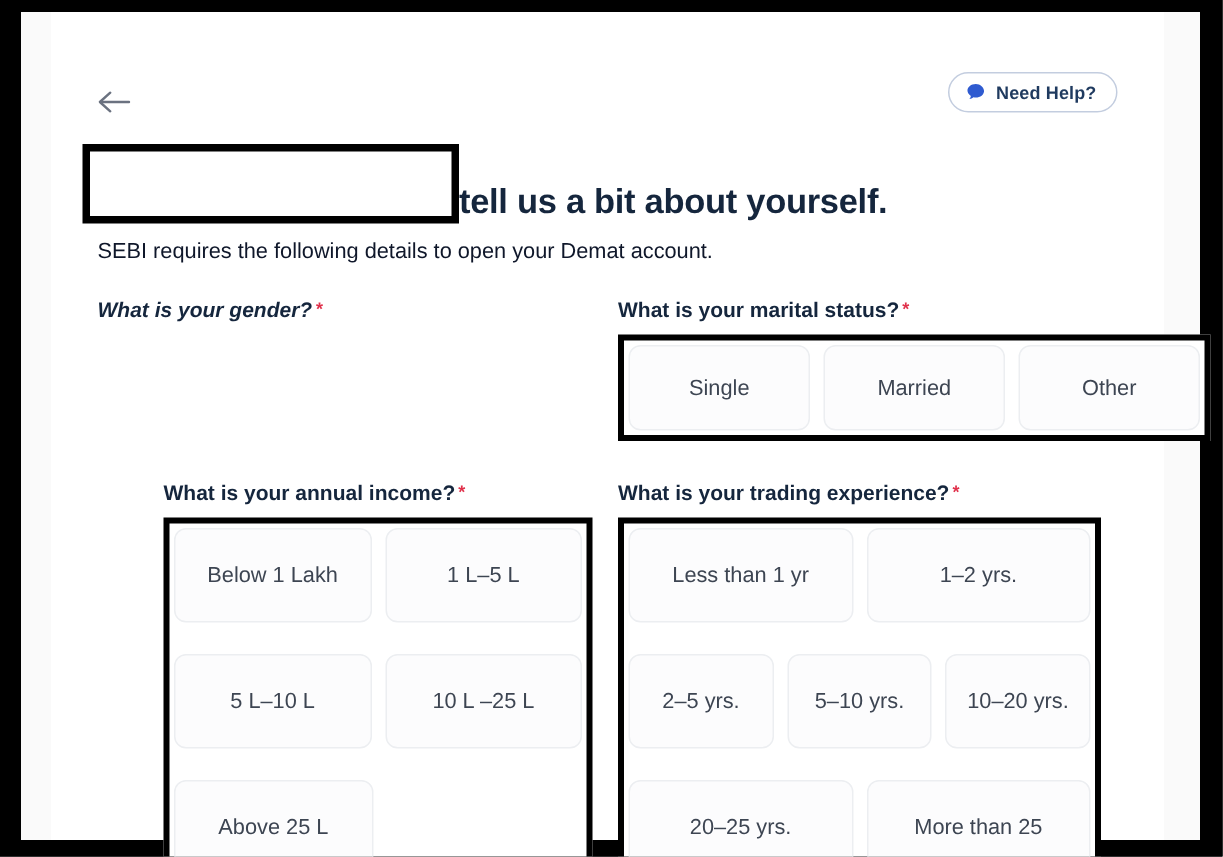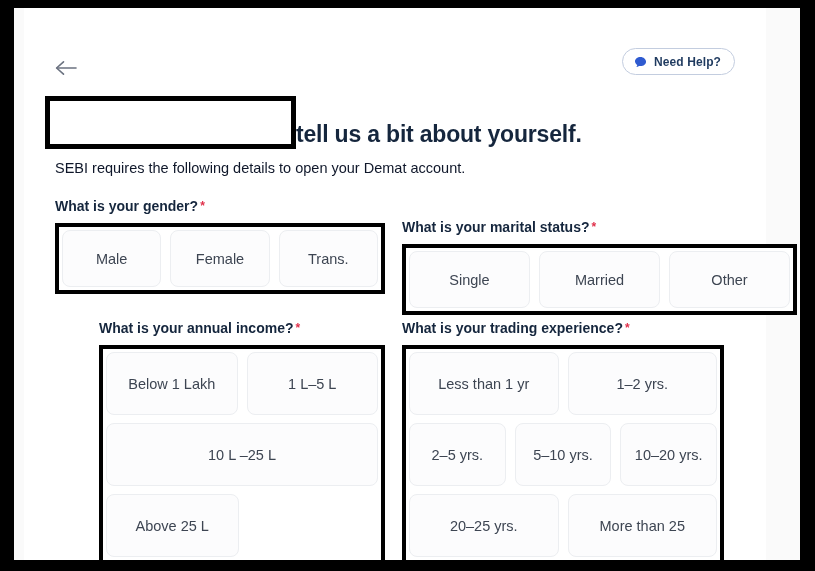--- a/index.html
+++ b/index.html
@@ -26,21 +26,21 @@
     left: 14px;
     top: 8px;
     width: 786px;
     height: 552px;
     background: #fafafa;
   }
 
   
   #content-card {
     position: absolute;
-    left: 24px;
+    left: 34px;
     top: 8px;
     width: 742px;
     height: 552px;
     background: #ffffff;
   }
 
   
   #back-button {
     position: absolute;
     left: 30px;
@@ -142,21 +142,21 @@
   
   .options-annot {
     border: 4px solid #000000;
     padding: 3px;
     background: #ffffff;
   }
 
   .opt-row {
     display: flex;
     gap: 9px;
-    margin-bottom: 8px;
+    margin-bottom: 21px;
   }
   .opt-row:last-child { margin-bottom: 0; }
 
   .opt-chip {
     flex: 1 1 0;
     min-width: 0;
     height: 63px;
     background: #fcfcfd;
     border: 1px solid #eceef1;
     border-radius: 8px;
@@ -169,22 +169,22 @@
     white-space: nowrap;
     overflow: hidden;
   }
   .opt-chip.empty {
     background: transparent;
     border: none;
     cursor: default;
   }
 
   
-  #q-gender        { left: 31px;  top: 190px; width: 330px; }
-  #q-marital       { left: 378px; top: 190px; width: 395px; margin-top: 21px; }
+  #q-gender        { left: 31px;  top: 190px; width: 277px; font-style: italic; }
+  #q-marital       { left: 378px; top: 190px; width: 395px; }
   #q-income        { left: 31px;  top: 312px; width: 330px; padding-left: 44px; }
   #q-trading       { left: 378px; top: 312px; width: 322px; }
 
   #q-gender  .opt-chip,
   #q-marital .opt-chip { height: 57px; }
 </style>
 </head>
 <body>
 
 <div id="screen">
@@ -216,27 +216,20 @@
     <div id="title-row">
       <span id="page-title">tell us a bit about yourself.</span>
     </div>
 
     <div id="page-subtitle">SEBI requires the following details to open your Demat account.</div>
 
     <div class="q-block" id="q-gender">
       <span class="q-label">
         <span>What is your gender?</span><span class="req-star">*</span>
       </span>
-      <div class="options-annot">
-        <div class="opt-row">
-          <div class="opt-chip">Male</div>
-          <div class="opt-chip">Female</div>
-          <div class="opt-chip">Trans.</div>
-        </div>
-      </div>
     </div>
 
     <div class="q-block" id="q-marital">
       <span class="q-label">
         <span>What is your marital status?</span><span class="req-star">*</span>
       </span>
       <div class="options-annot">
         <div class="opt-row">
           <div class="opt-chip">Single</div>
           <div class="opt-chip">Married</div>
@@ -248,20 +241,21 @@
     <div class="q-block" id="q-income">
       <span class="q-label">
         <span>What is your annual income?</span><span class="req-star">*</span>
       </span>
       <div class="options-annot">
         <div class="opt-row">
           <div class="opt-chip">Below 1 Lakh</div>
           <div class="opt-chip">1 L–5 L</div>
         </div>
         <div class="opt-row">
+          <div class="opt-chip">5 L–10 L</div>
           <div class="opt-chip">10 L –25 L</div>
         </div>
         <div class="opt-row">
           <div class="opt-chip">Above 25 L</div>
           <div class="opt-chip empty"></div>
         </div>
       </div>
     </div>
 
     <div class="q-block" id="q-trading">

